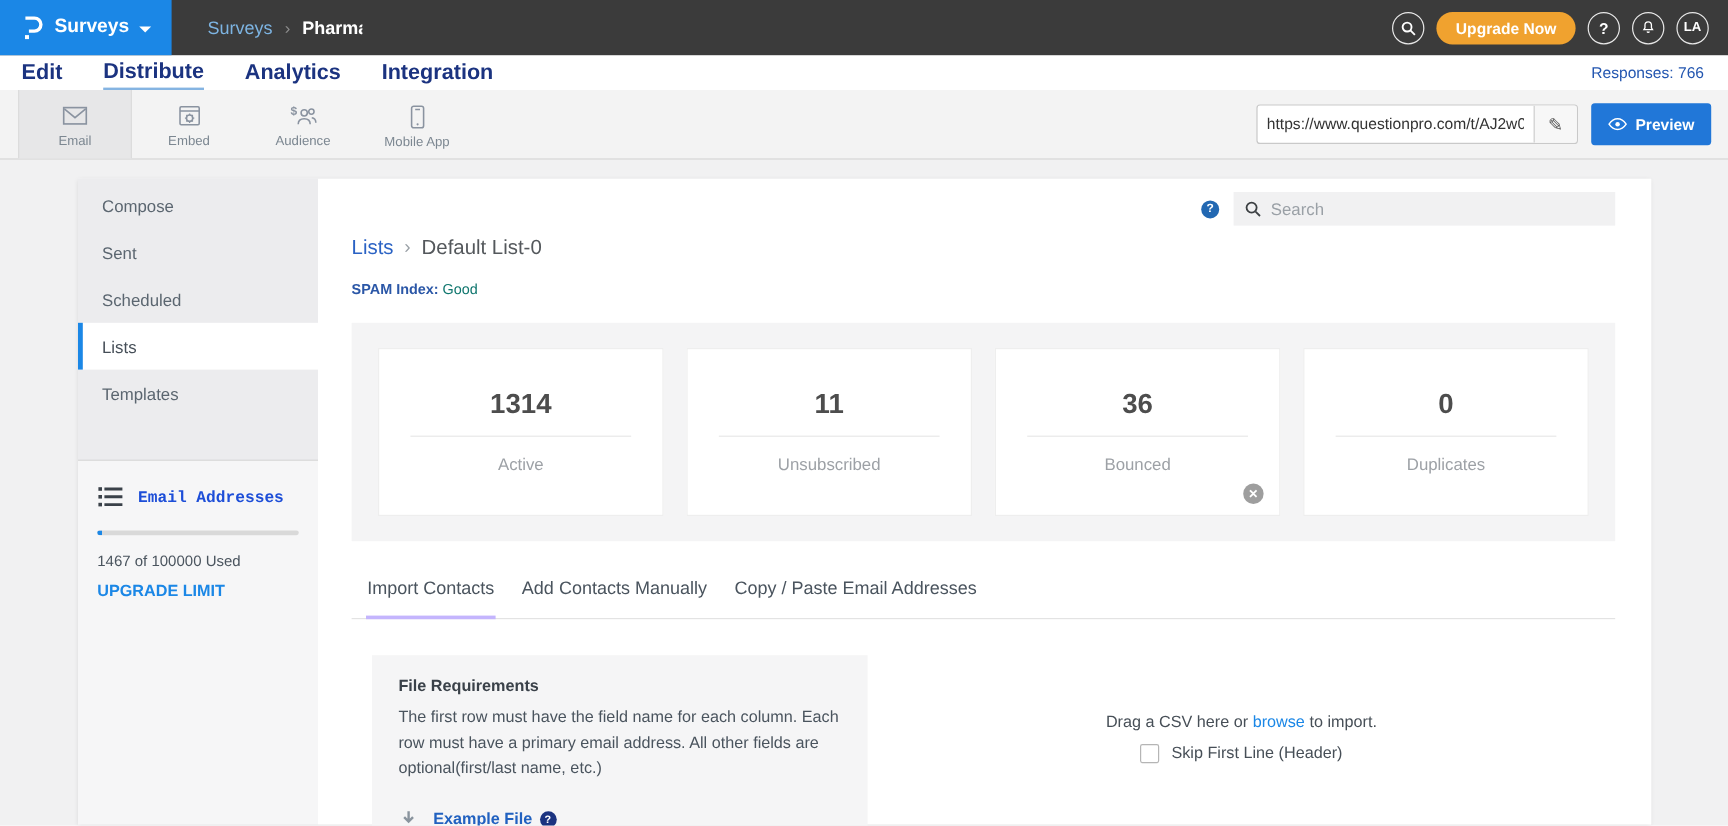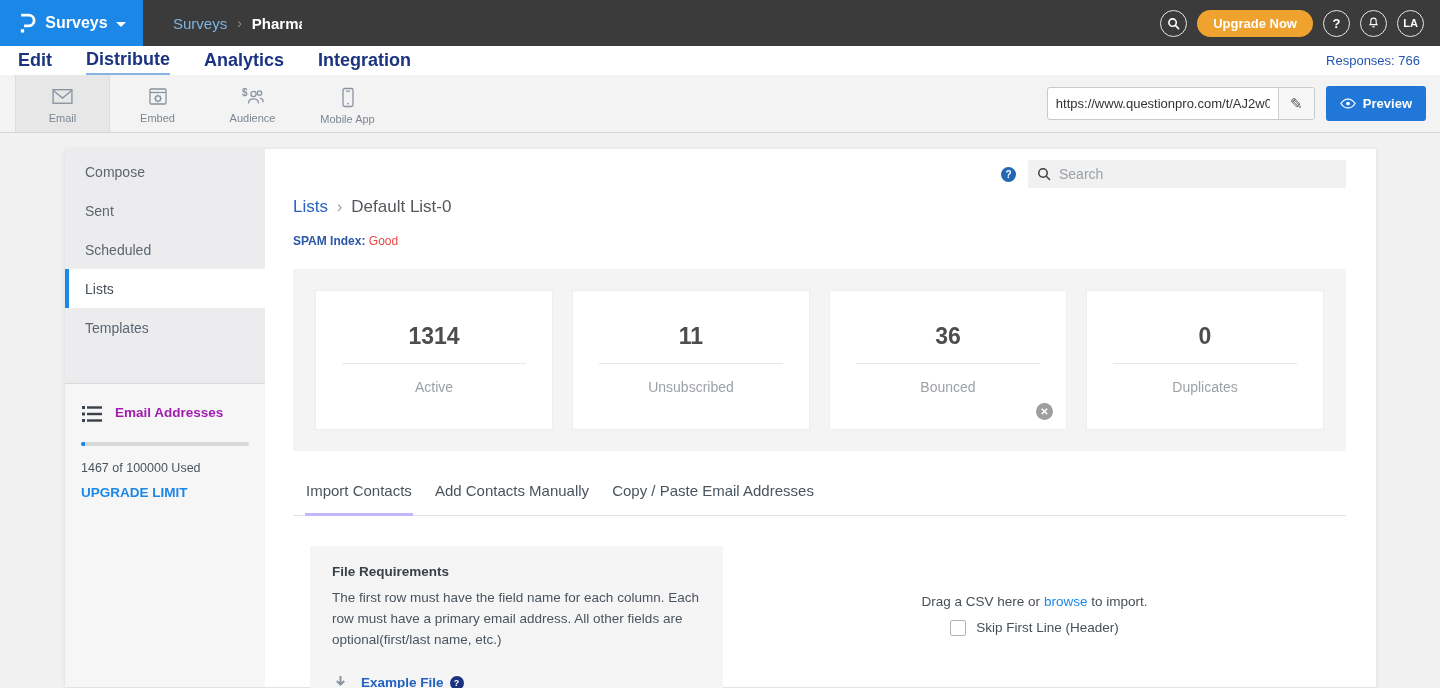--- a/index.html
+++ b/index.html
@@ -39,42 +39,42 @@
   
   .content-wrap { height:554px; padding:16px 64px 0 65px; }
   .card { display:flex; height:538px; background:#fff; box-shadow:0 1px 4px rgba(0,0,0,0.10); }
 
   
   .sidebar { width:200px; flex:none; display:flex; flex-direction:column; background:#f6f6f7; }
   .side-menu { background:#ececee; padding-top:3px; height:235px; border-bottom:1px solid #d9d9d9; }
   .side-item { height:39px; display:flex; align-items:center; font-size:14px; color:#5b6670; padding-left:16px; border-left:4px solid transparent; cursor:pointer; }
   .side-item.active { background:#fff; border-left:4px solid #1b87e6; color:#454e57; }
   .side-lower { padding:21px 16px 0 16px; }
-  .ea-head { display:flex; align-items:flex-start; gap:12px; color:#a21caf; }
+  .ea-head { display:flex; align-items:flex-end; gap:12px; color:#1d4ed8;font-family:Liberation Mono, monospace; }
   .ea-title { font-size:13.5px; font-weight:700; }
   .ea-bar { margin-top:19px; height:4px; background:#d9d9d9; border-radius:2px; position:relative; overflow:hidden; }
   .ea-bar .fill { position:absolute; left:0; top:0; bottom:0; width:2.5%; background:#1b87e6; }
   .ea-usage { margin-top:15px; font-size:12.5px; color:#4a545e; }
   .ea-upgrade { display:inline-block; margin-top:10px; font-size:13.5px; font-weight:700; color:#1b87e6; text-decoration:none; cursor:pointer; }
 
   
   .main { flex:1; background:#fff; padding:11px 30px 0 28px; }
   .search-row { display:flex; justify-content:flex-end; align-items:center; gap:12px; height:28px; }
   .help-dot { width:15px; height:15px; border-radius:50%; background:#2268b2; color:#fff; font-size:10px; font-weight:700; display:flex; align-items:center; justify-content:center; cursor:pointer; }
   .search-box { width:318px; height:28px; background:#f1f1f2; display:flex; align-items:center; padding:0 9px; gap:8px; }
   .search-box input { border:none; outline:none; background:transparent; font-size:14px; color:#444; flex:1; font-family:"Liberation Sans",sans-serif; }
   .search-box input::placeholder { color:#9aa0a6; }
 
   .list-bc { margin-top:9px; display:flex; align-items:center; gap:9px; font-size:17px; }
   .list-bc .parent { color:#2a62c4; text-decoration:none; cursor:pointer; }
   .list-bc .sep { color:#9aa0a6; font-size:16px; }
   .list-bc .current { color:#54585c; }
   .spam-row { margin-top:17px; font-size:12px; }
   .spam-row .sl { color:#2b57a7; font-weight:700; }
-  .spam-row .sv { color:#ef4444; }
+  .spam-row .sv { color:#0f766e; }
 
   .stats-panel { margin-top:21px; background:#f4f4f5; padding:21px 22px; display:flex; gap:19px; }
   .stat-card { flex:1; height:140px; background:#fff; border:1px solid #eeeeee; position:relative; display:flex; flex-direction:column; align-items:center; }
   .stat-value { margin-top:32px; font-size:23px; font-weight:700; color:#4d4d4d; }
   .stat-div { width:78%; border-bottom:1px solid #e8e8e8; margin-top:13px; }
   .stat-label { margin-top:15px; font-size:14px; color:#9da1a6; }
   .dismiss { position:absolute; right:13px; bottom:9px; width:17px; height:17px; border-radius:50%; background:#9e9e9e; color:#fff; font-size:10px; font-weight:700; display:flex; align-items:center; justify-content:center; cursor:pointer; }
 
   .ctabs { margin-top:31px; border-bottom:1px solid #e3e3e3; display:flex; gap:21px; padding-left:12px; }
   .ctab { font-size:15px; color:#4a545e; padding:0 1px 14px 1px; cursor:pointer; border-bottom:3px solid transparent; margin-bottom:-1px; }

